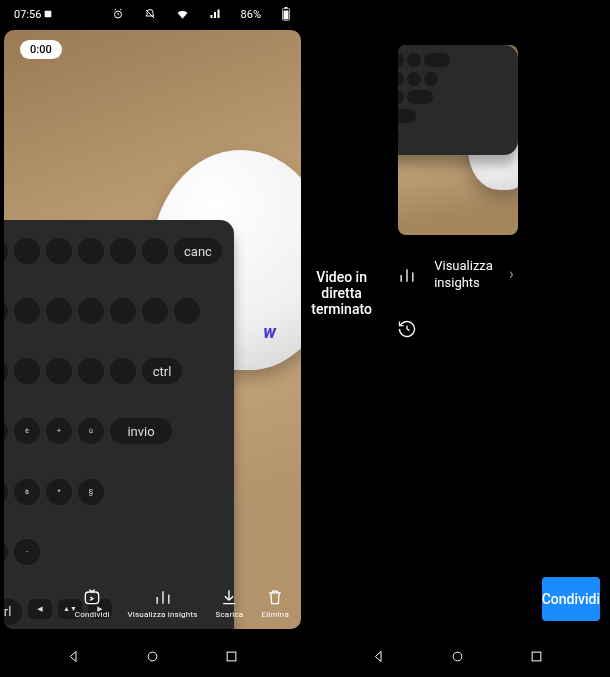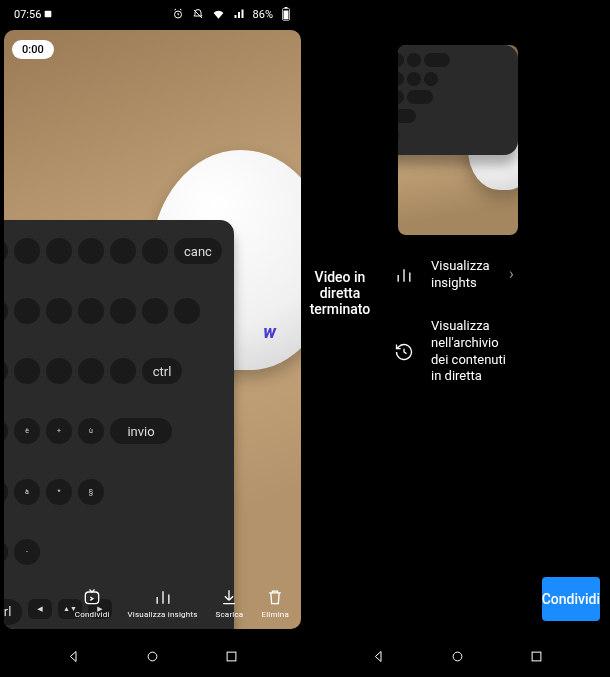--- a/index.html
+++ b/index.html
@@ -5,25 +5,25 @@
   * { margin: 0; padding: 0; box-sizing: border-box; }
   body { font-family: -apple-system, BlinkMacSystemFont, "Segoe UI", Roboto, Helvetica, Arial, sans-serif; background: #fff; width: 610px; height: 677px; overflow: hidden; }
   .wrap { display: flex; width: 610px; height: 677px; }
   .phone { position: relative; width: 305px; height: 677px; background: #000; display: flex; flex-direction: column; }
   .phone.left { background: #000; }
   .phone.right { background: #000; }
 
   
   .statusbar { position: absolute; top: 4px; left: 0; right: 0; height: 20px; display: flex; align-items: center; justify-content: space-between; padding: 0 14px; color: #fff; font-size: 11px; z-index: 5; }
   .status-left { display: flex; align-items: center; gap: 2px; }
-  .status-right { display: flex; align-items: center; gap: 8px; }
+  .status-right { display: flex; align-items: center; gap: 20px; }
 
   
   .left-content { position: absolute; top: 30px; left: 4px; right: 4px; bottom: 48px; border-radius: 10px; overflow: hidden; background: linear-gradient(160deg, #9a7a55 0%, #b3936b 25%, #c8a97e 50%, #b3936b 80%); }
-  .timer-pill { position: absolute; top: 10px; left: 8px; background: #fff; color: #000; border-radius: 12px; font-size: 11px; font-weight: 500; padding: 3px 10px; }
+  .timer-pill { position: absolute; top: 10px; left: 16px; background: #fff; color: #000; border-radius: 12px; font-size: 11px; font-weight: 500; padding: 3px 10px; }
 
   
   .mouse { position: absolute; right: -30px; top: 120px; width: 180px; height: 220px; border-radius: 50% 50% 45% 45%; background: radial-gradient(circle at 35% 25%, #ffffff 0%, #f0f0f0 60%, #cfcfcf 100%); box-shadow: 0 8px 16px rgba(0,0,0,.25); }
   .mouse::after { content: "w"; position: absolute; bottom: 28px; right: 55px; font-weight: 800; font-size: 18px; color: #4a3ad1; font-style: italic; }
   .kbd { position: absolute; left: -40px; bottom: -40px; top: 190px; width: 270px; background: #2a2a2a; border-radius: 28px 14px 14px 14px; box-shadow: 0 10px 12px rgba(0,0,0,.3); padding: 18px 8px 18px 18px; display: grid; grid-template-rows: repeat(6,auto); gap: 8px; }
   .kbd.small { left: auto; right: 0; top: auto; bottom: auto; width: 170px; height: 110px; border-radius: 14px; padding: 8px; gap: 4px; }
   .krow { display: flex; gap: 6px; justify-content: flex-start; flex-wrap: nowrap; }
   .key { background: #1a1a1a; border-radius: 50%; width: 26px; height: 26px; display: flex; align-items: center; justify-content: center; font-size: 7px; color: #ddd; flex-shrink: 0; }
   .key.pill { border-radius: 13px; width: auto; min-width: 40px; padding: 0 10px; font-size: 13px; }
   .key.sq { border-radius: 6px; width: 24px; height: 20px; }
@@ -243,21 +243,20 @@
             <div class="chev">›</div>
           </div>
           <div class="sheet-item">
             <div class="ic">
                 <svg viewBox="0 0 24 24">
                   <path d="M3 12a9 9 0 1 0 3-6.7L3 8"></path>
                   <path d="M3 3v5h5"></path>
                   <path d="M12 8v4l3 2"></path>
                 </svg>
               </div>
-            <div class="lbl">Visualizza nell'archivio dei contenuti in diretta</div>
           </div>
         </div>
         <div class="share-btn">Condividi</div>
       </div>
     </div>
 
     <div class="navbar">
       <svg class="shape" viewBox="0 0 24 24">
           <path d="M16 4L7 12l9 8z"></path>
         </svg>

